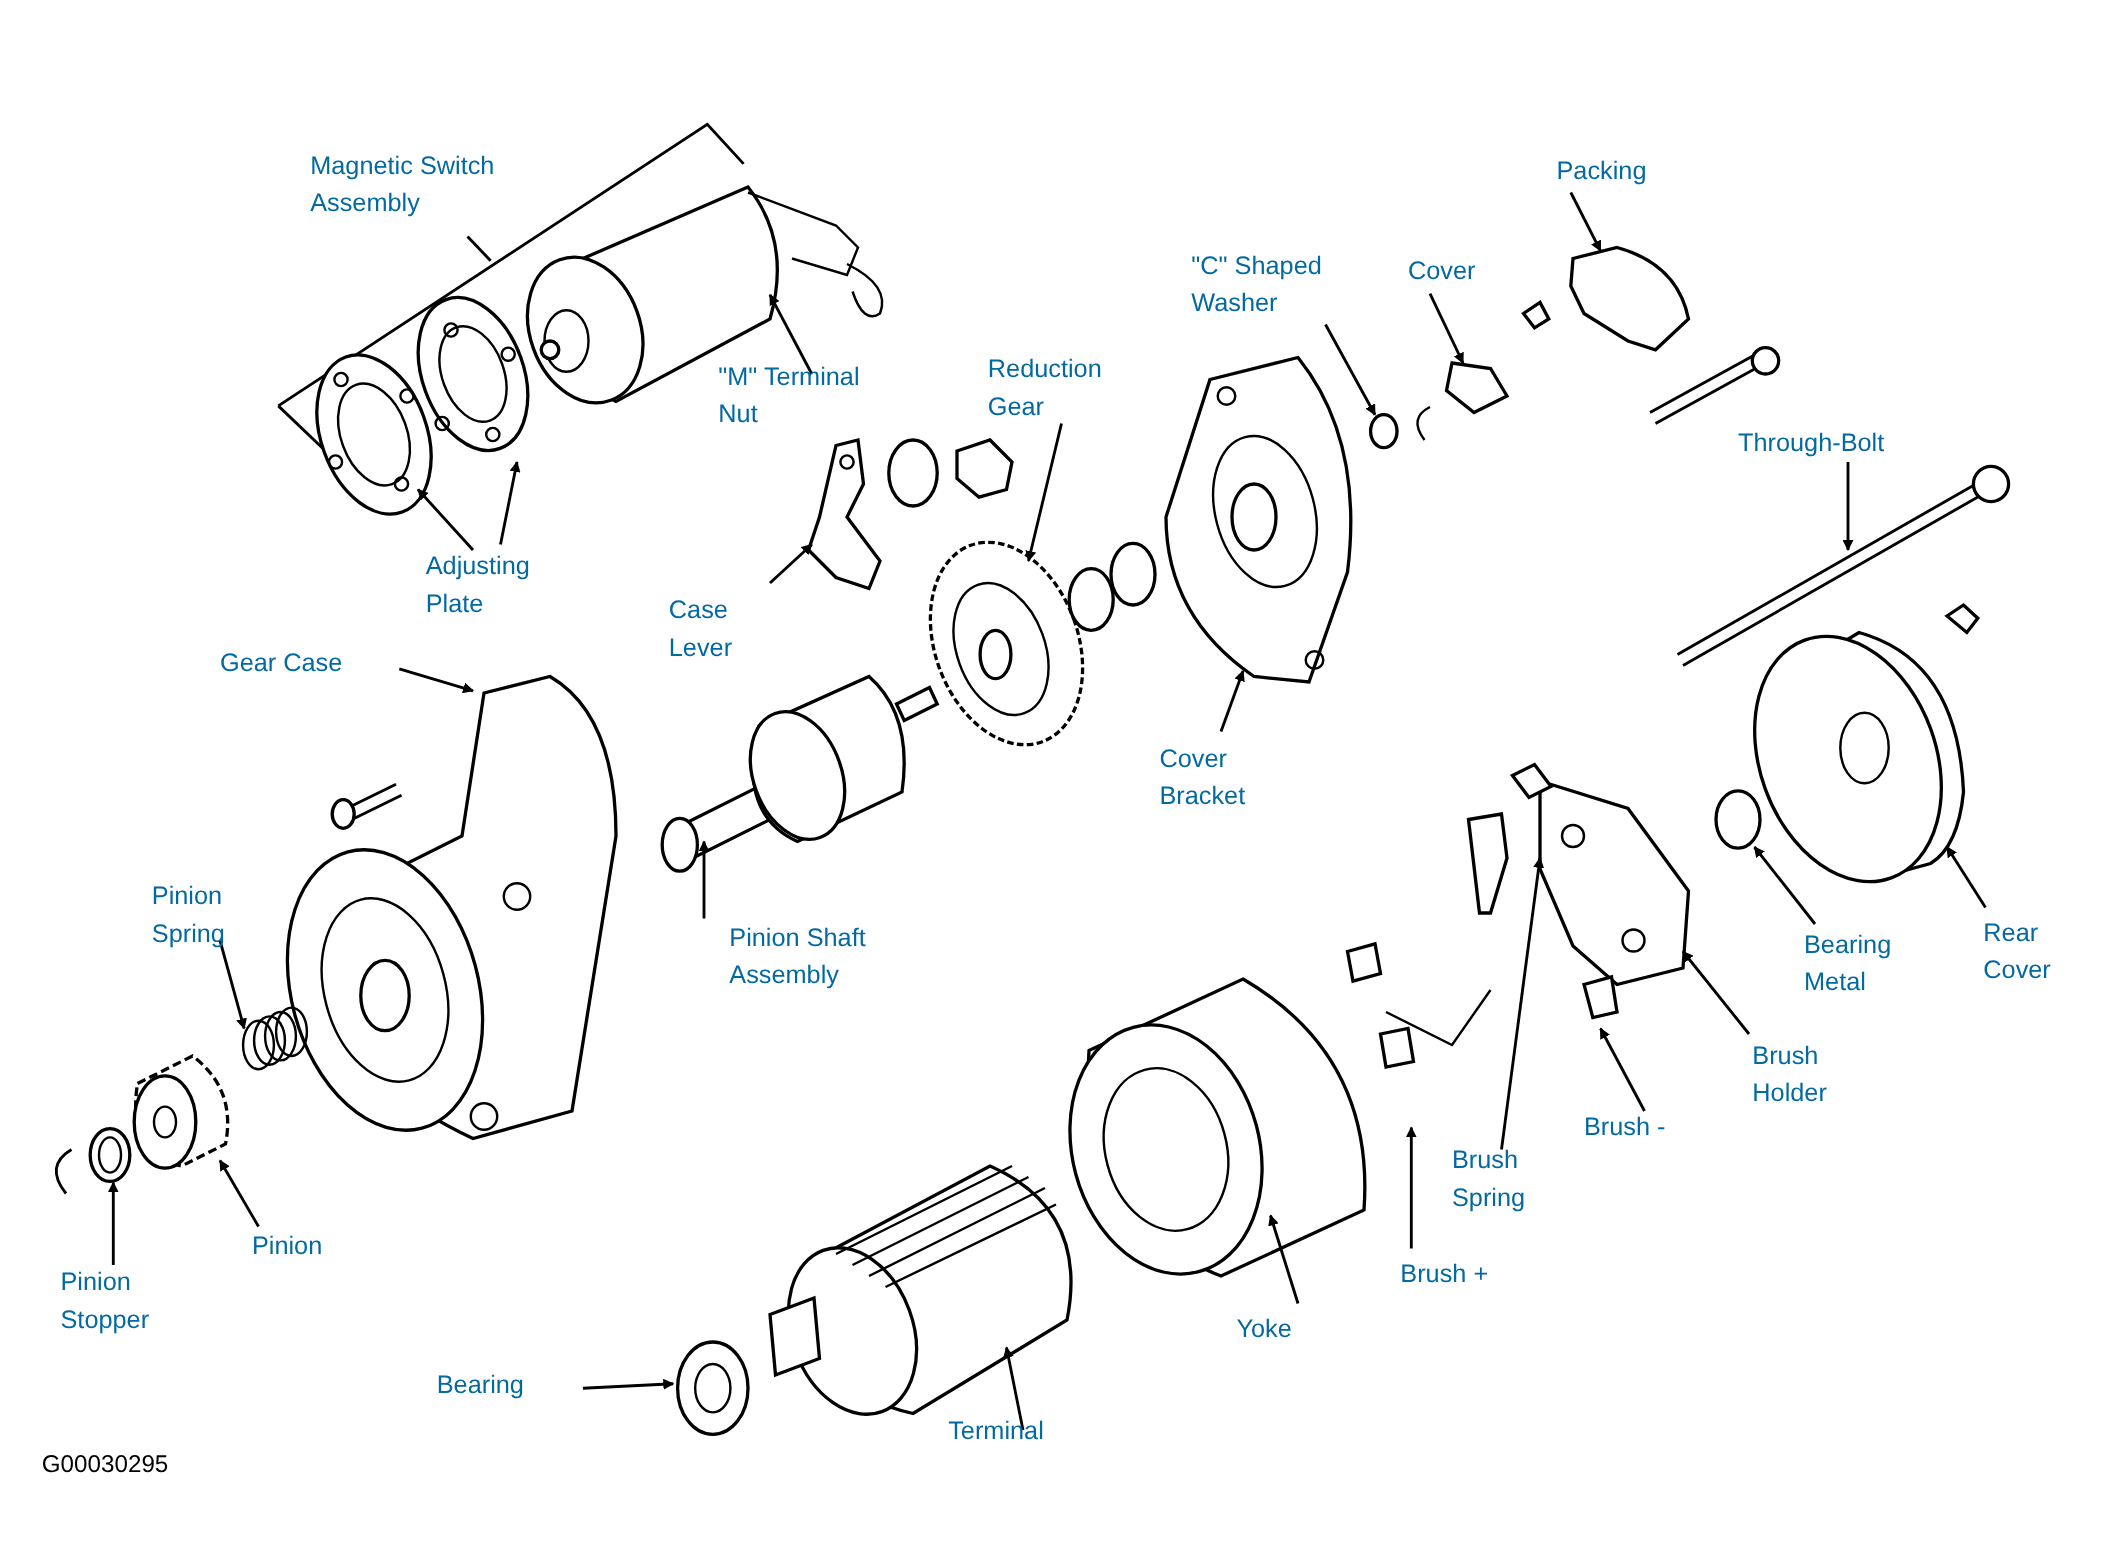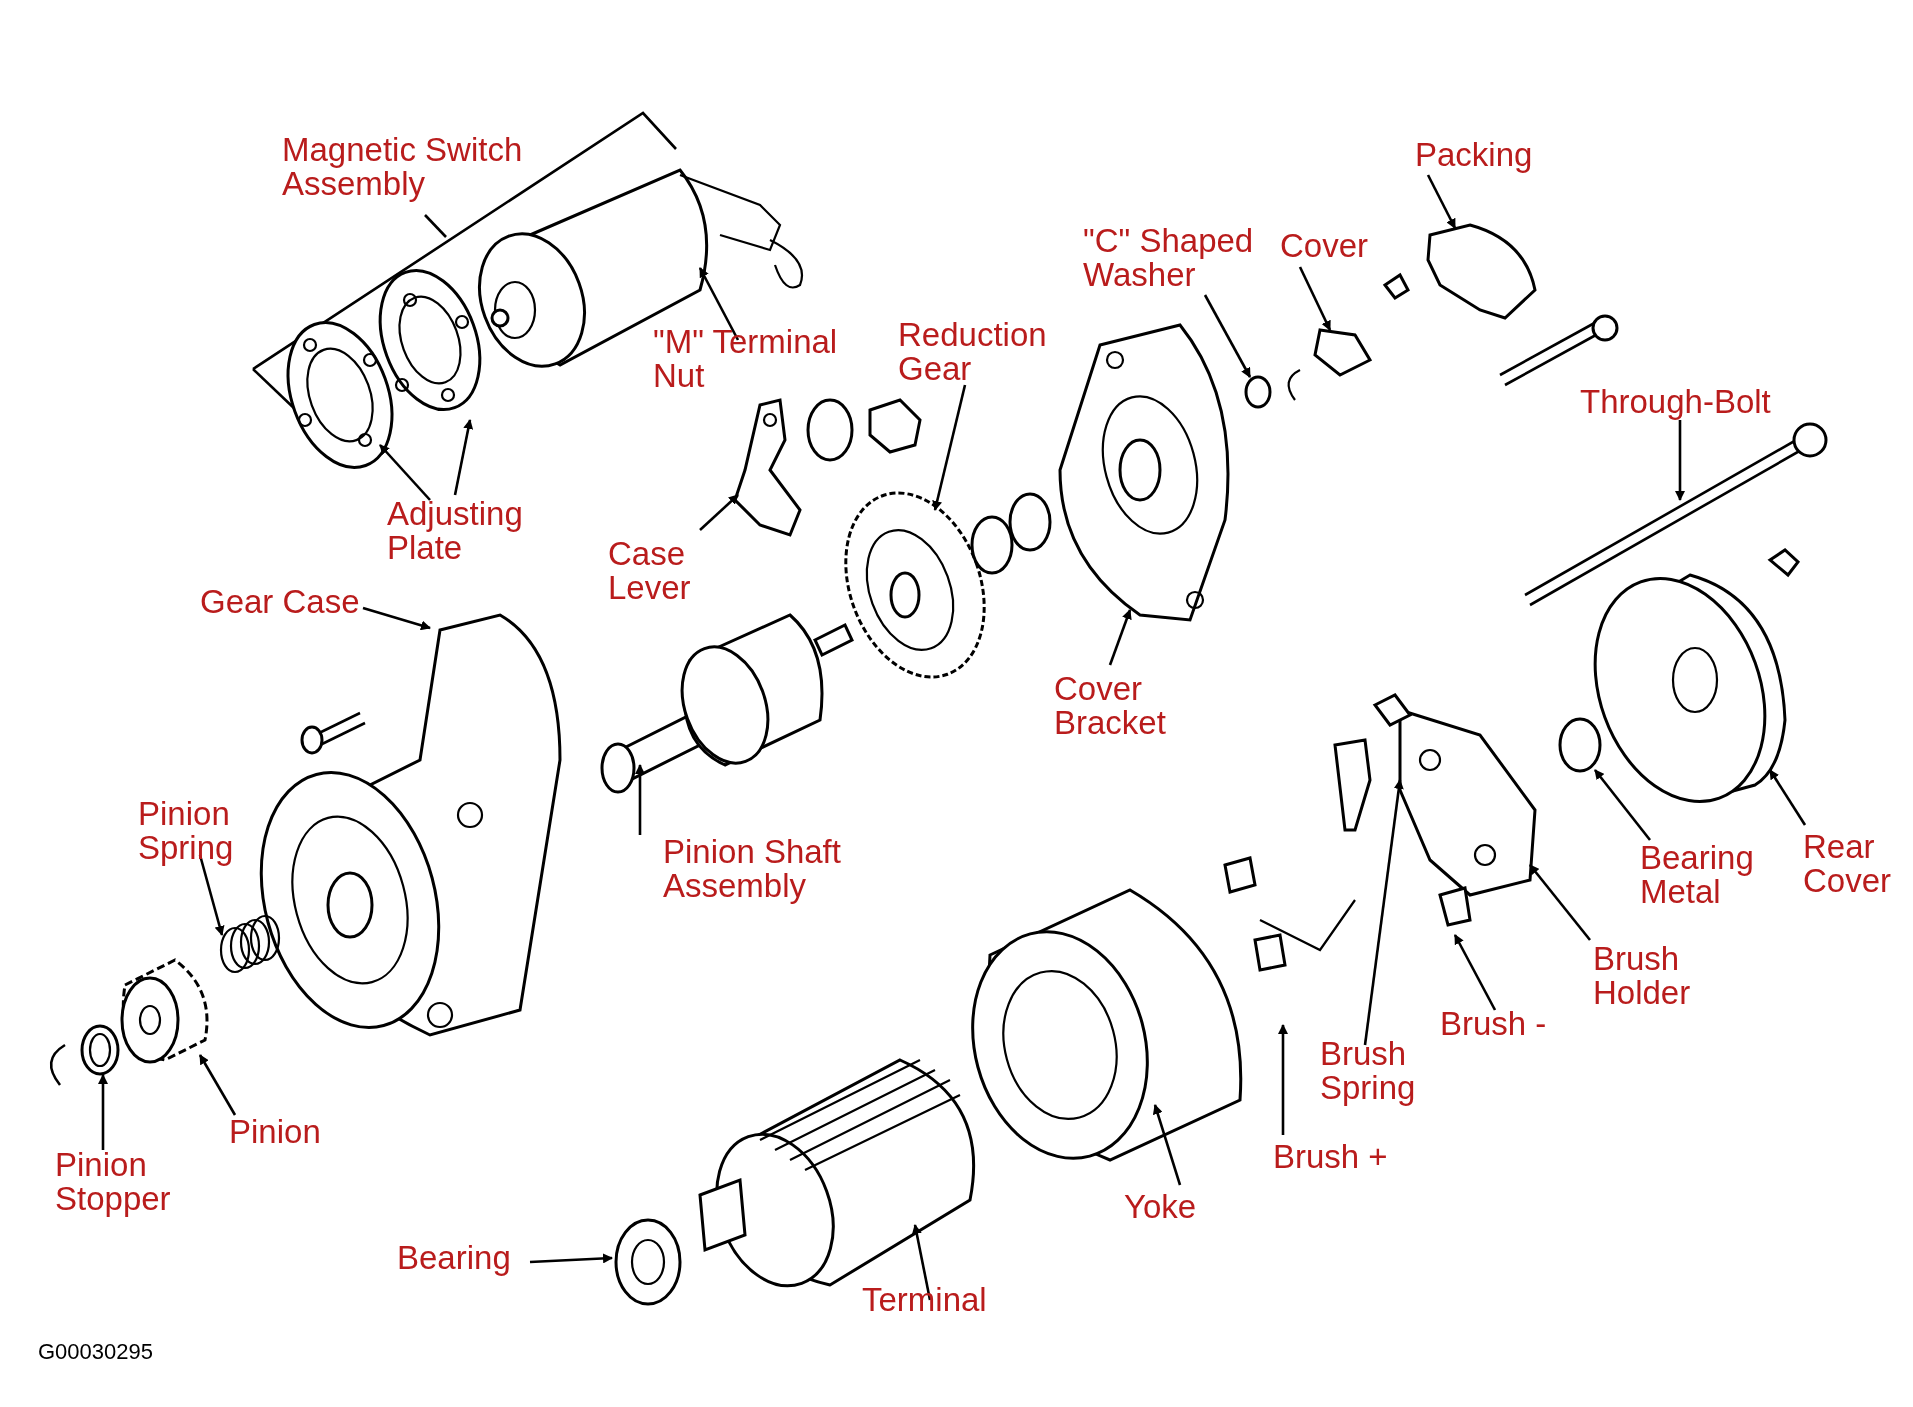--- a/index.html
+++ b/index.html
@@ -1,20 +1,20 @@
 <!DOCTYPE html>
 <html><head>
 <meta charset="utf-8">
 <style>
   html, body { margin: 0; padding: 0; background: #ffffff; }
   body { width: 1913px; height: 1407px; position: relative; overflow: hidden;
          font-family: "Liberation Sans", sans-serif; color: #000; }
   #diagram { position: absolute; left: 0; top: 0; width: 1913px; height: 1407px; }
-  .lbl { position: absolute; font-size: 33px; line-height: 34px; white-space: nowrap; color: #b91c1c; }
-  .fig-id { position: absolute; font-size: 22px; left: 38px; top: 1318px; margin-top: 21px; }
+  .lbl { position: absolute; font-size: 23px; line-height: 34px; white-space: nowrap; color: #0369a1; }
+  .fig-id { position: absolute; font-size: 22px; left: 38px; top: 1318px; }
   svg .part { fill: #fff; stroke: #000; stroke-width: 3; }
   svg .thin { fill: none; stroke: #000; stroke-width: 2.2; }
   svg .lead { fill: none; stroke: #000; stroke-width: 2.6; }
 </style>
 </head>
 <body>
 
 <svg id="diagram" viewBox="0 0 1913 1407" xmlns="http://www.w3.org/2000/svg">
   <defs>
     <marker id="arr" markerWidth="10" markerHeight="10" refX="9" refY="5" orient="auto" markerUnits="userSpaceOnUse">

